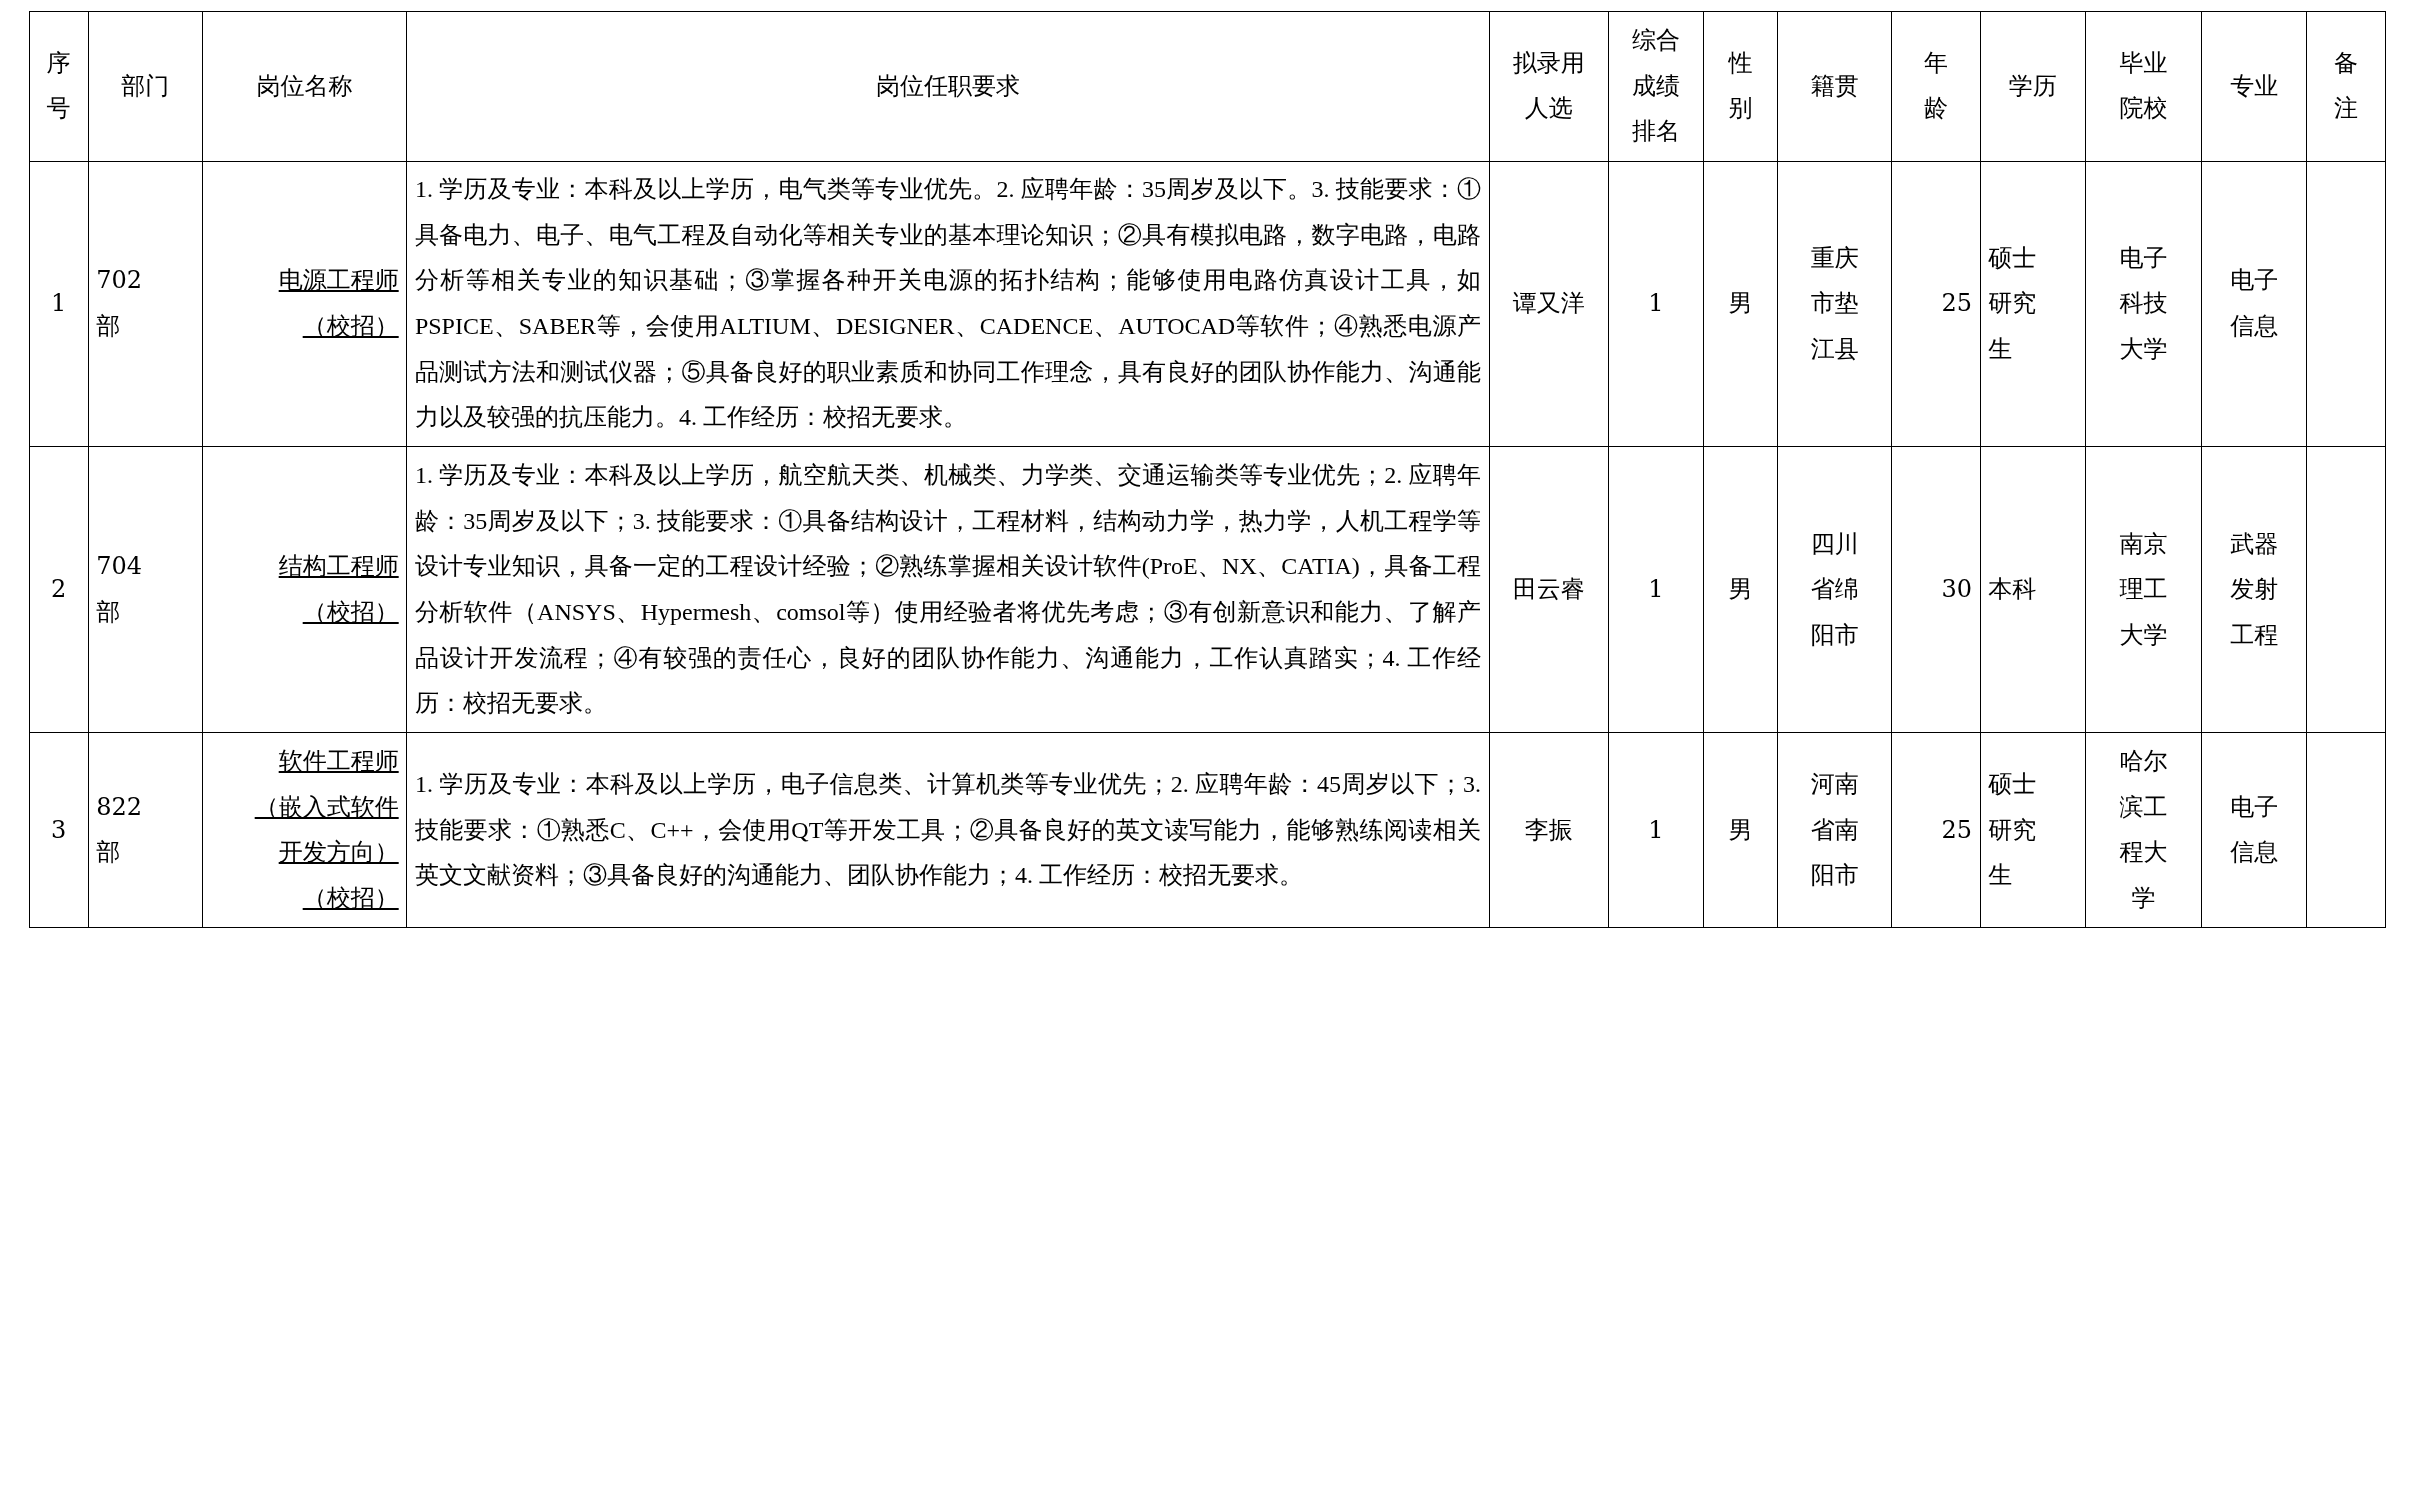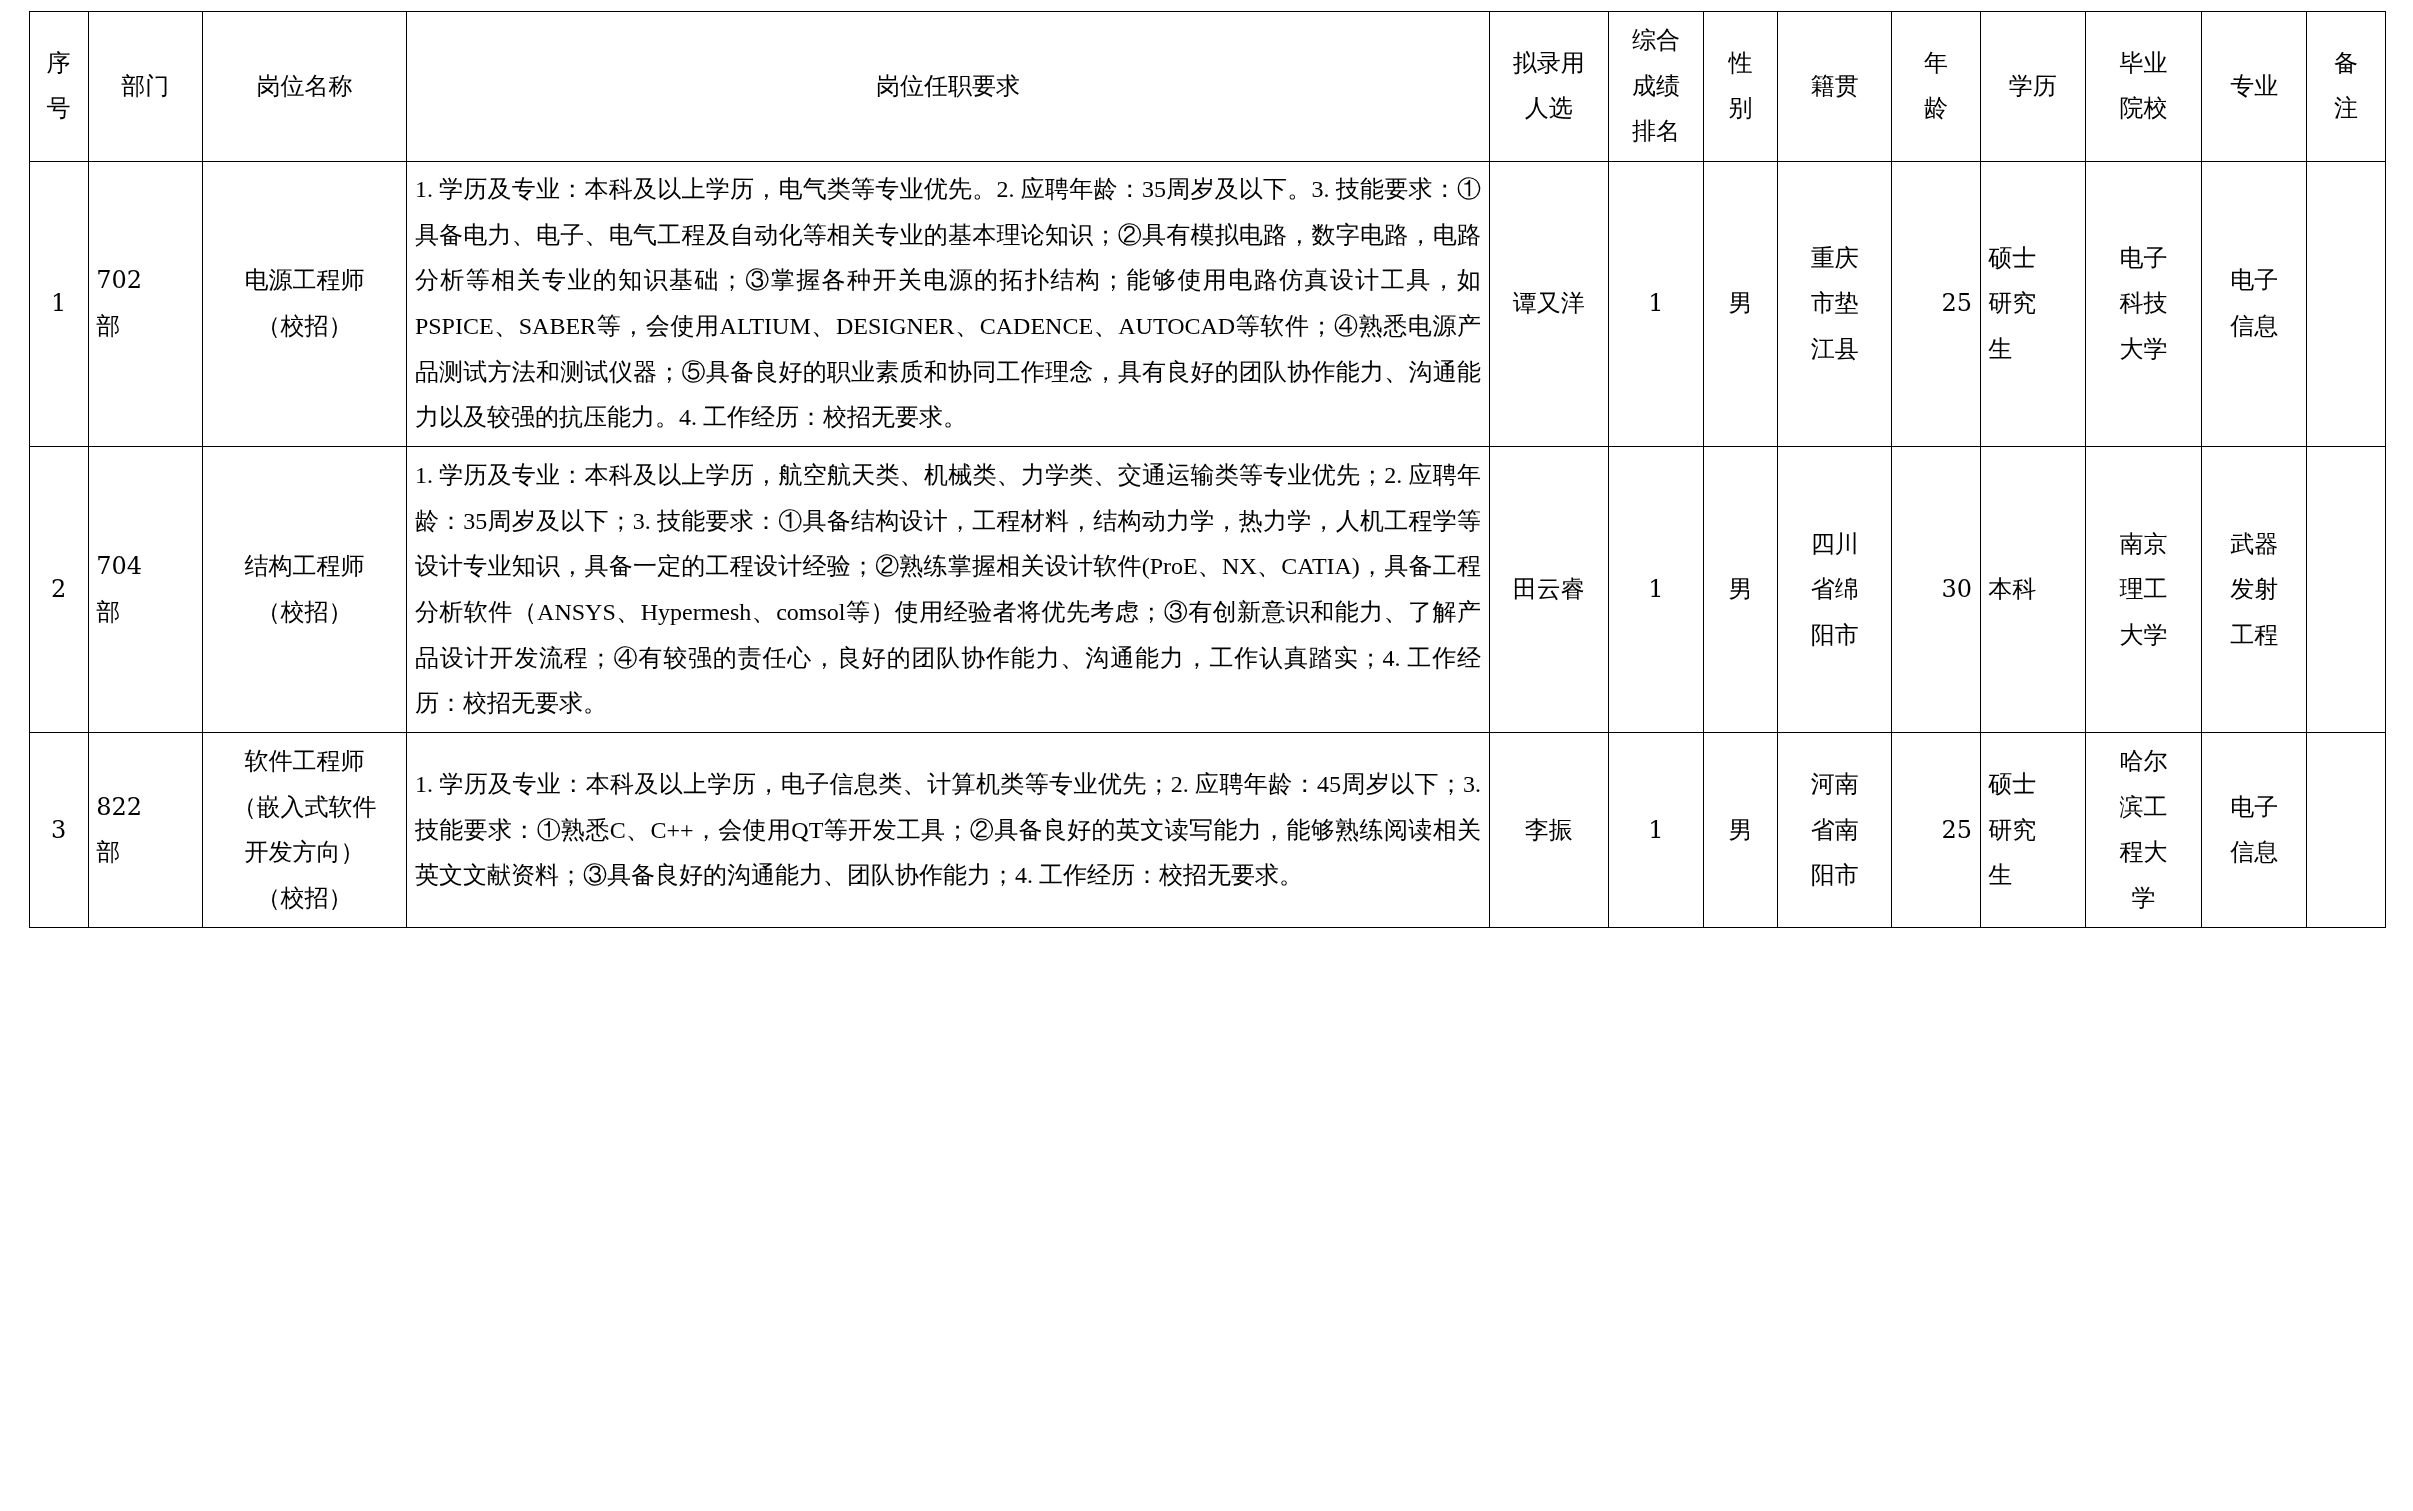--- a/index.html
+++ b/index.html
@@ -32,21 +32,21 @@
     line-height: 1.9;
   }
   thead td {
     text-align: center;
     font-size: 25px;
     line-height: 1.45;
     padding: 9.5px 3.8px;
   }
   .c-idx   { width: 59px;  text-align: center; }
   .c-dept  { width: 114px; text-align: left; }
-  .c-post  { width: 204px; text-align: center; }
+  .c-post  { width: 204px; text-align: right; text-decoration: underline; }
   .c-req   { width: 1080px; text-align: left; }
   .c-cand  { width: 119px; text-align: center; }
   .c-rank  { width: 95px; text-align: center; }
   .c-sex   { width: 74px;  text-align: center; }
   .c-home  { width: 114px; text-align: center; }
   .c-age   { width: 88px;  text-align: right; }
   .c-edu   { width: 105px; text-align: left; }
   .c-sch   { width: 116px; text-align: center; }
   .c-major { width: 105px; text-align: center; }
   .c-note  { width: 78px;  text-align: center; }

